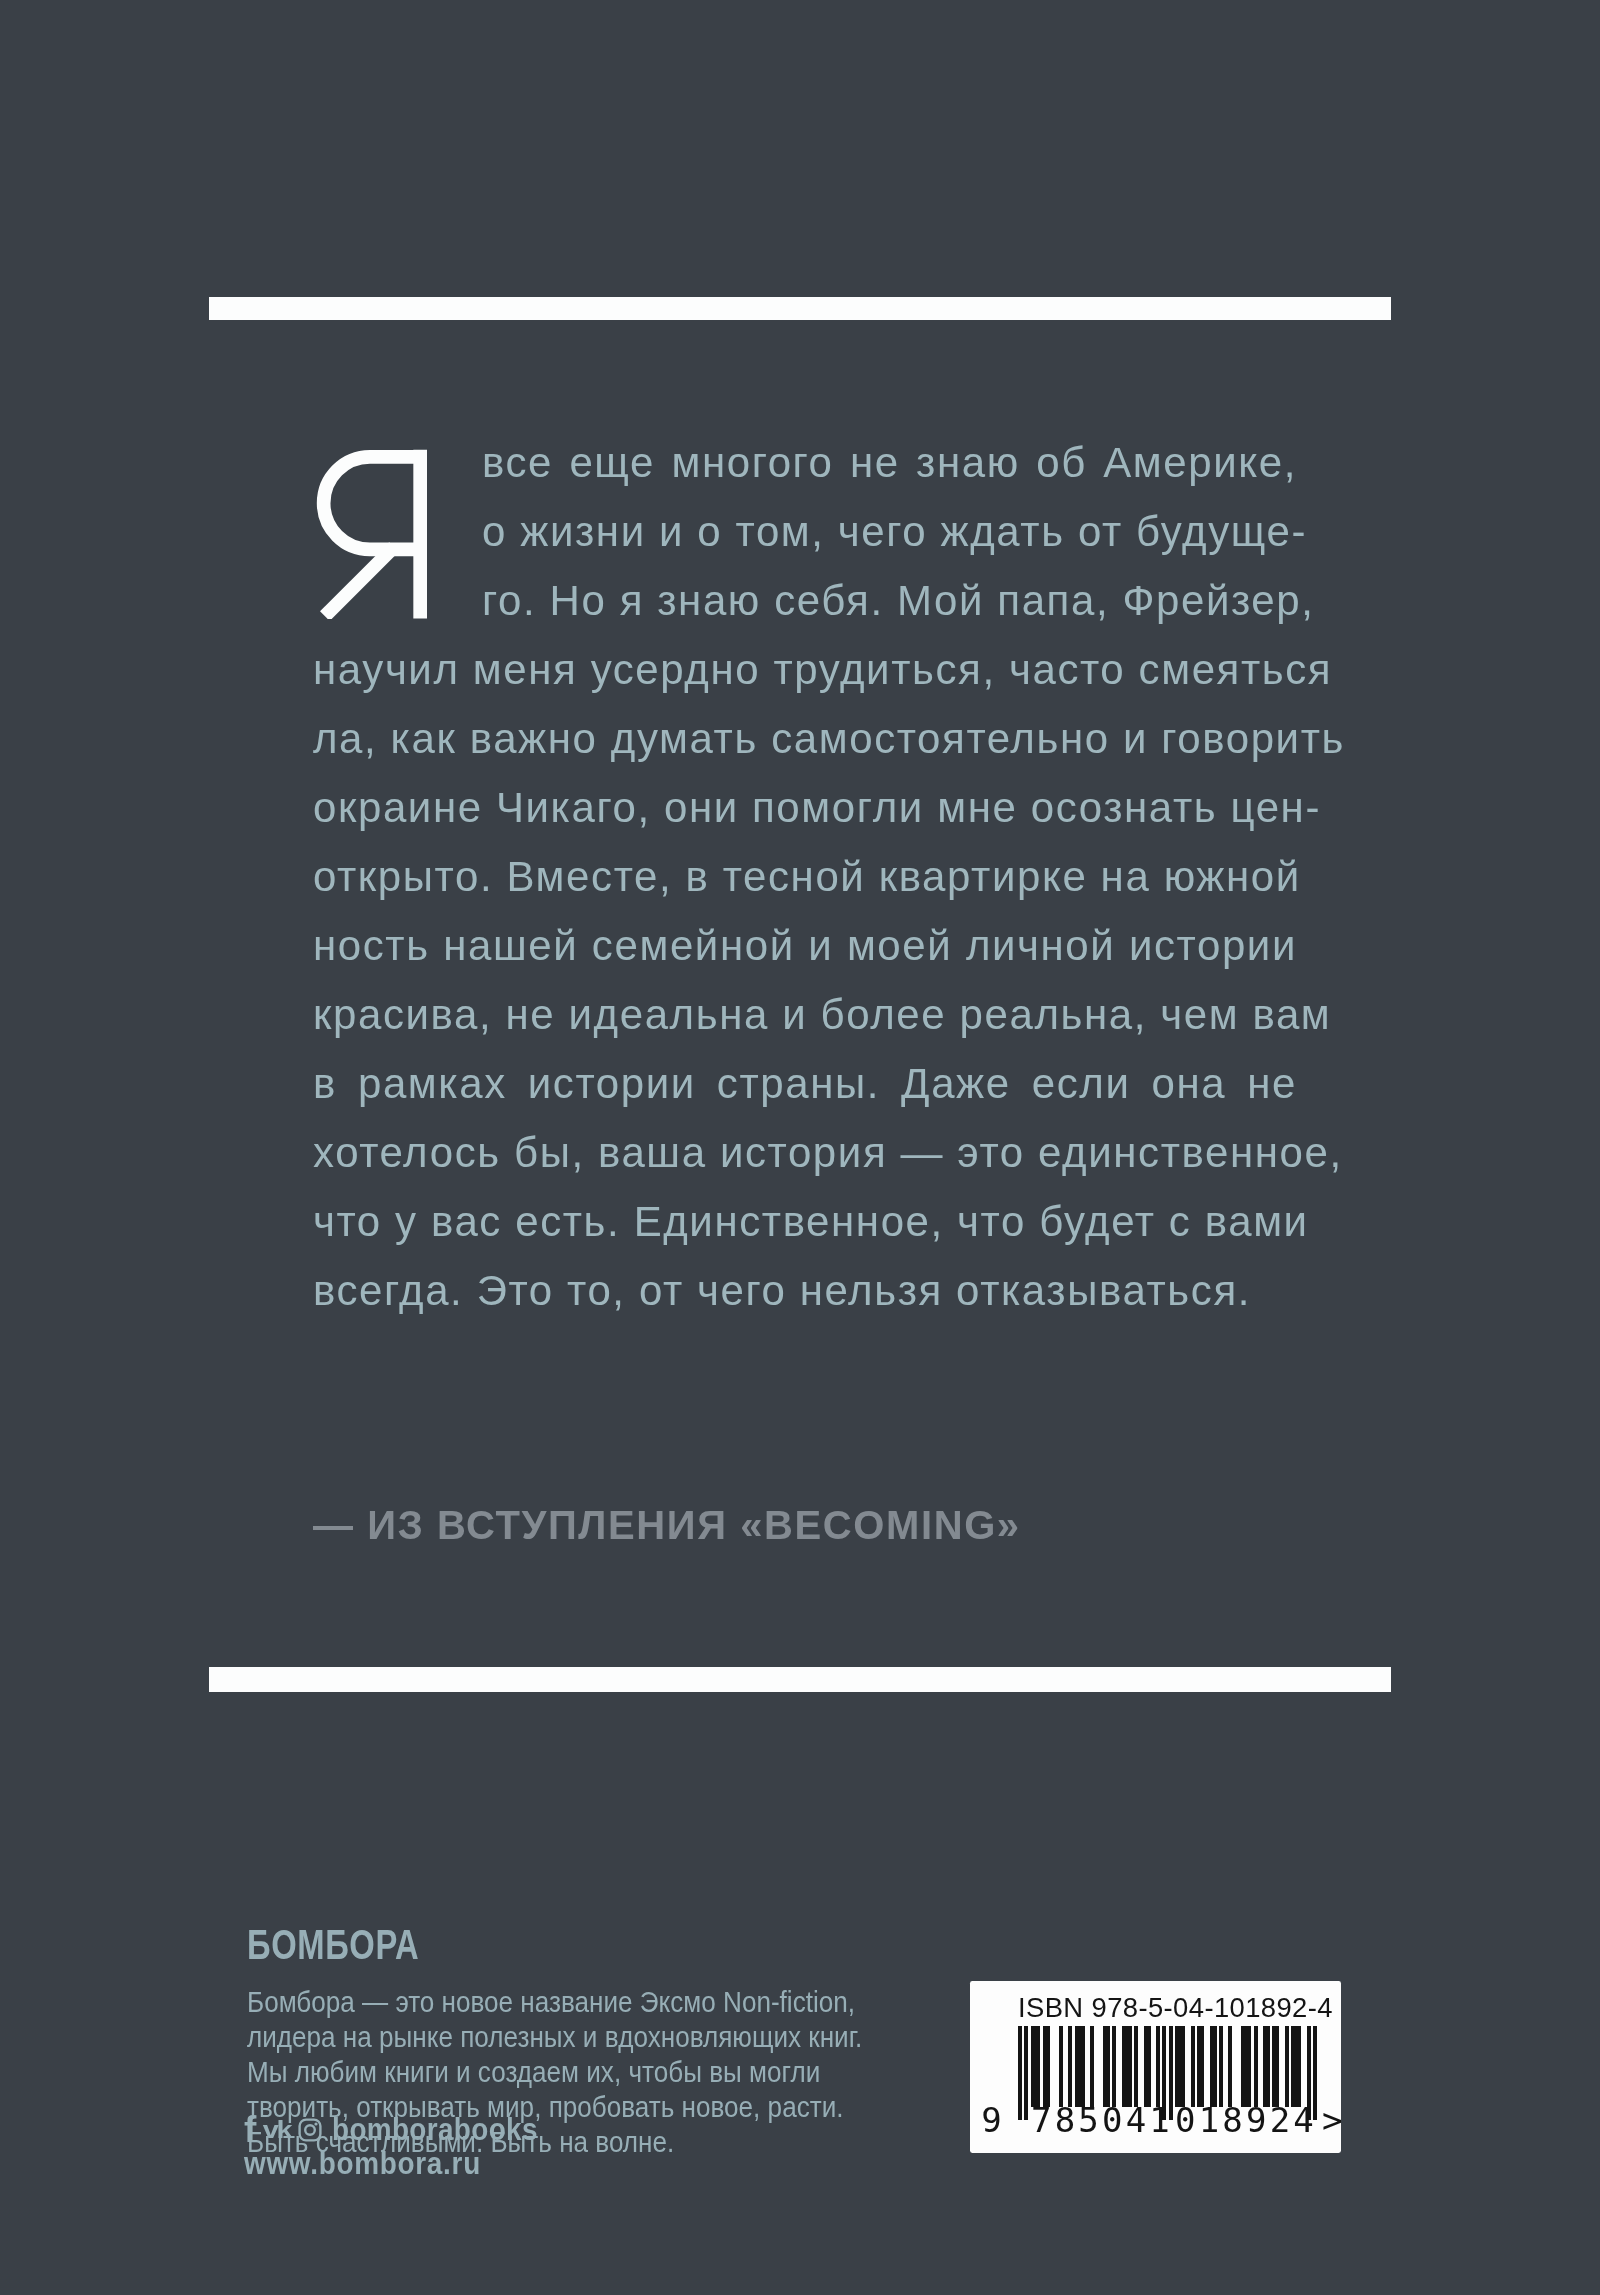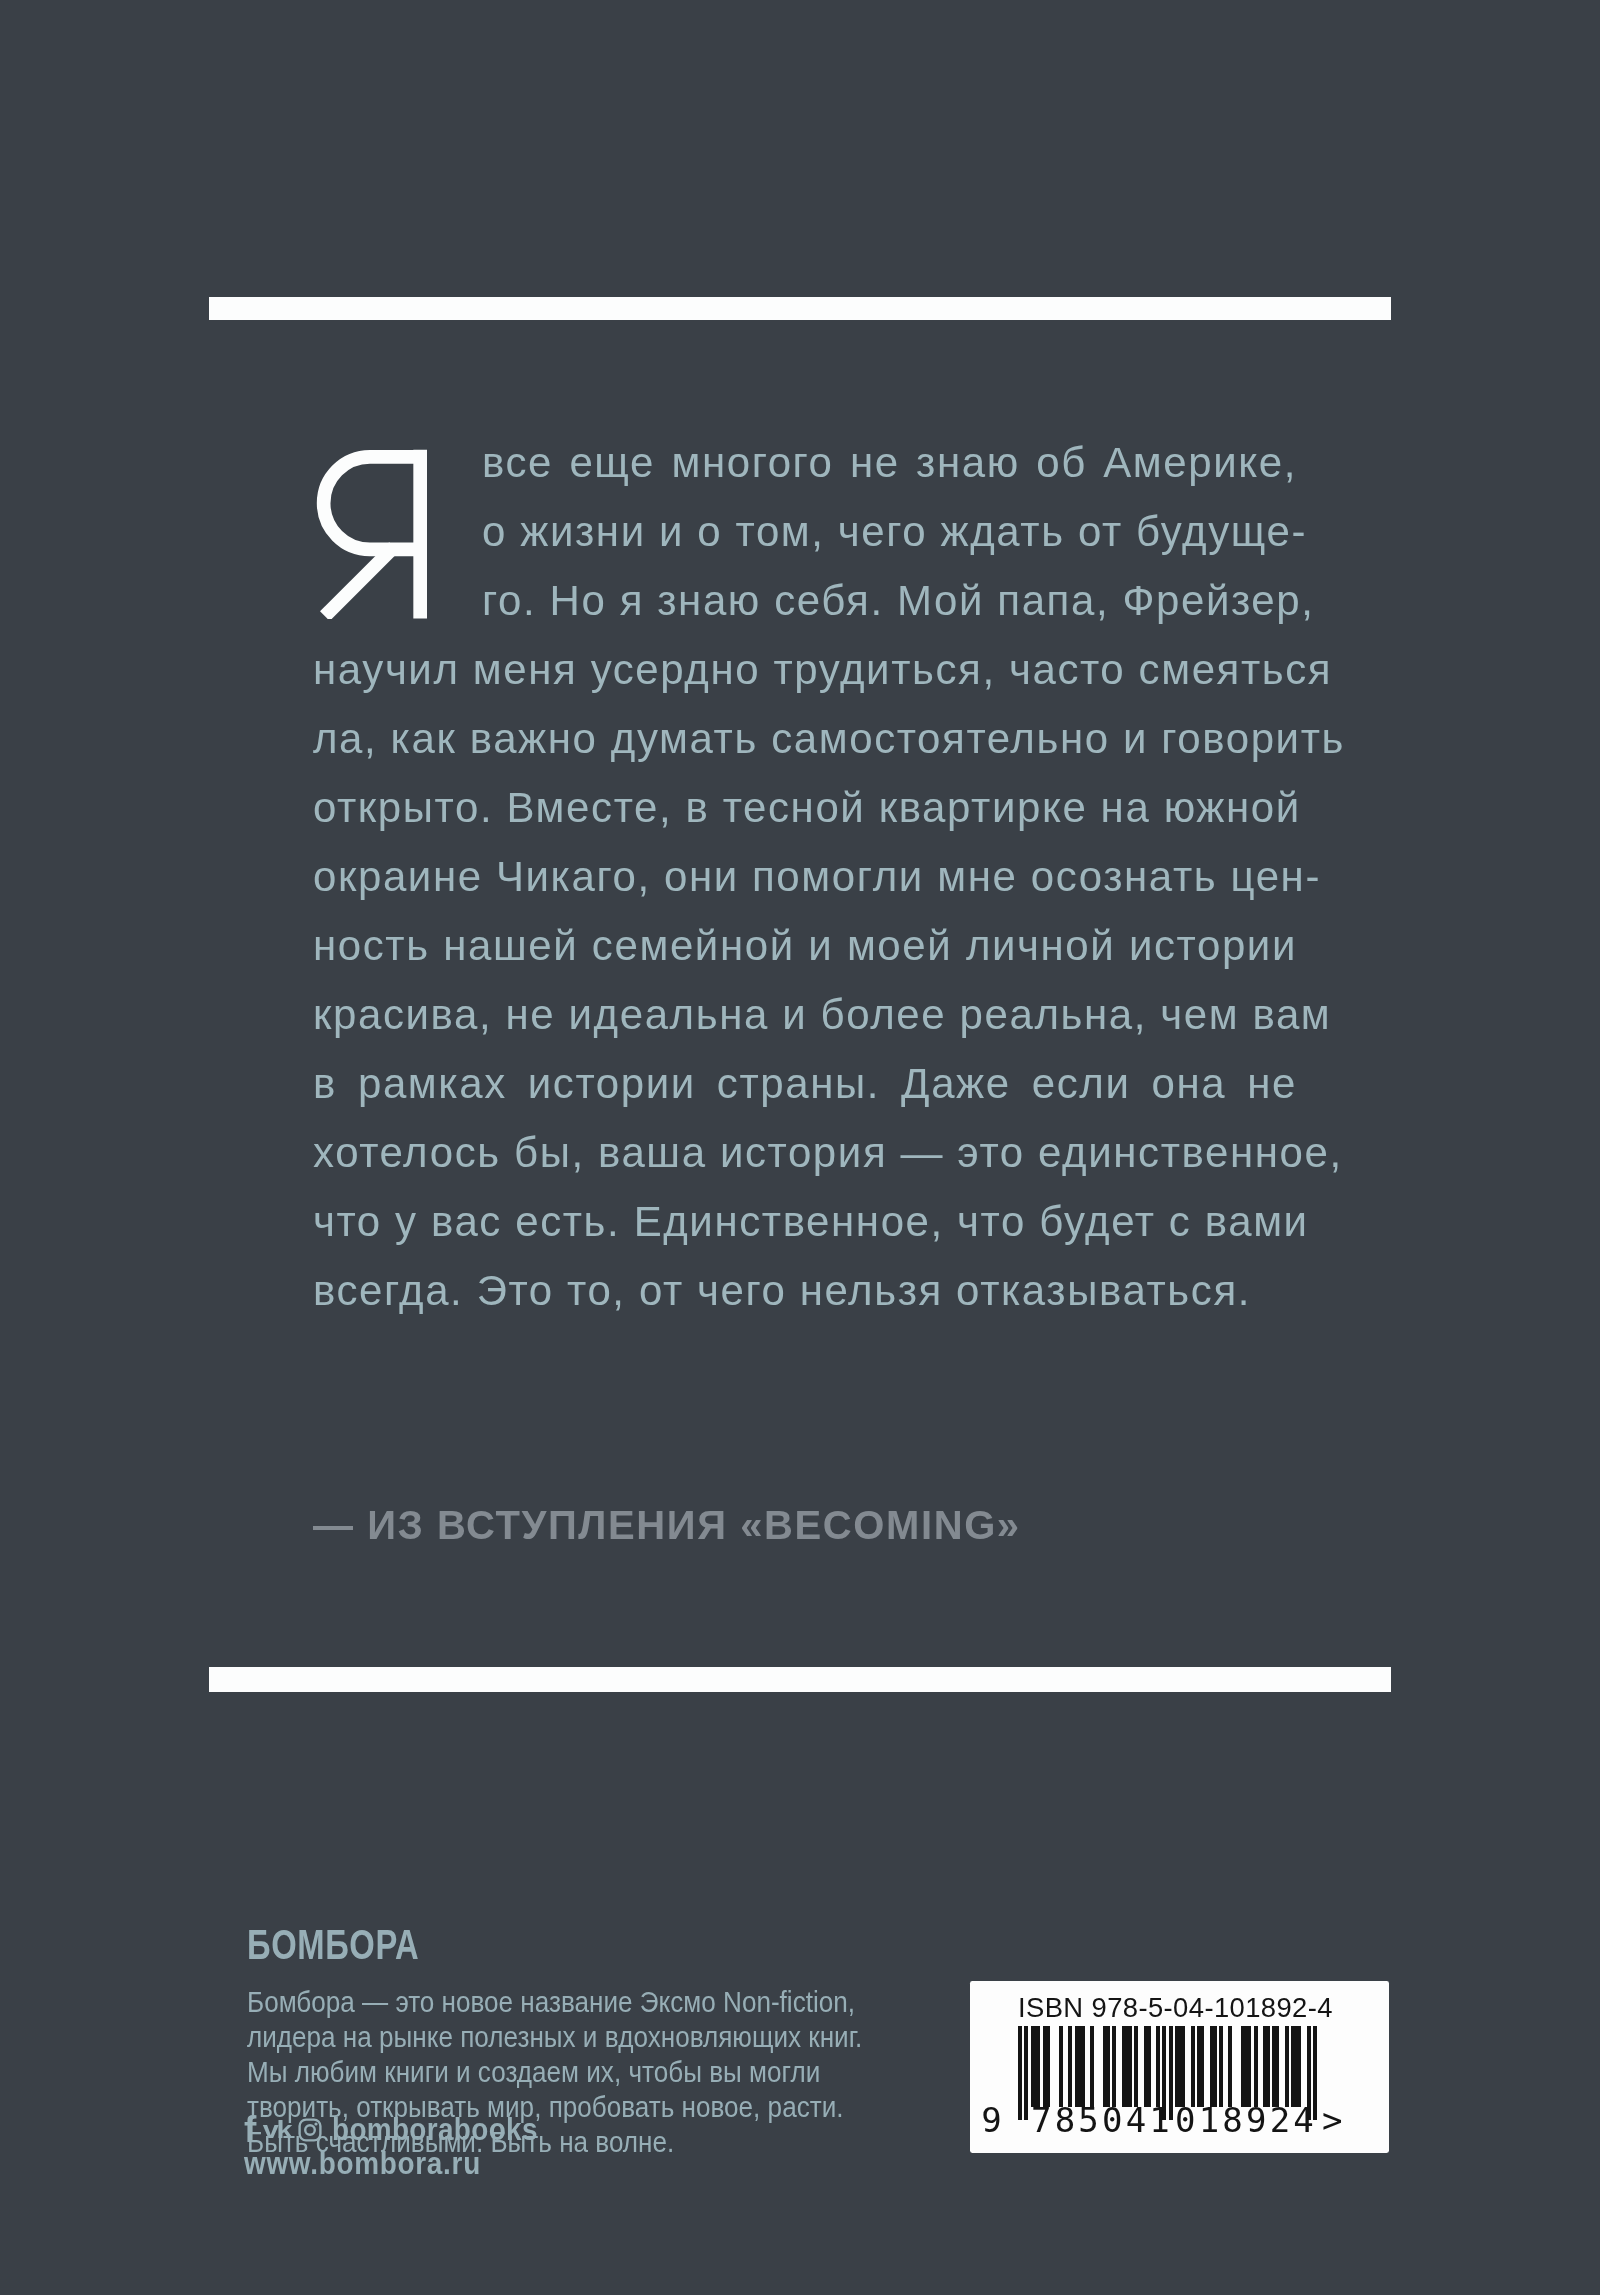--- a/index.html
+++ b/index.html
@@ -62,21 +62,21 @@
   }
   .website{
     position:absolute;left:244px;top:2146px;
     color:#97aeb6;font-size:31px;font-weight:bold;letter-spacing:0.8px;
     transform:scaleX(0.9);transform-origin:0 0;white-space:nowrap;
   }
 
   
   .barcode-box{
     position:absolute;left:970px;top:1981px;width:371px;height:172px;
-    background:#fdfdfd;border-radius:2.4px;color:#141414;padding-left:48px;
+    background:#fdfdfd;border-radius:2.4px;color:#141414;
   }
   .isbn{
     position:absolute;left:48px;top:11.3px;width:298px;
     text-align:center;font-size:27.4px;letter-spacing:0.4px;white-space:nowrap;
   }
   .bars{position:absolute;left:48px;top:45px;width:298px;height:94px;}
   .bc-bar{position:absolute;top:0;height:81px;background:#141414;}
   .bc-bar.tall{height:94px;}
   .bc-digits{position:absolute;left:0;top:119px;width:100%;height:40px;
     font-family:"DejaVu Sans Mono", monospace;font-size:34px;}
@@ -103,22 +103,22 @@
       </g>
     </svg>
   </div>
 
   <div class="quote">
       <div class="q-line indent">все еще многого не знаю об Америке,</div>
       <div class="q-line indent">о жизни и о том, чего ждать от будуще-</div>
       <div class="q-line indent">го. Но я знаю себя. Мой папа, Фрейзер,</div>
       <div class="q-line">научил меня усердно трудиться, часто смеяться</div>
       <div class="q-line">ла, как важно думать самостоятельно и говорить</div>
+      <div class="q-line">окраине Чикаго, они помогли мне осознать цен-</div>
       <div class="q-line">открыто. Вместе, в тесной квартирке на южной</div>
-      <div class="q-line">окраине Чикаго, они помогли мне осознать цен-</div>
       <div class="q-line">ность нашей семейной и моей личной истории</div>
       <div class="q-line">красива, не идеальна и более реальна, чем вам</div>
       <div class="q-line">в рамках истории страны. Даже если она не</div>
       <div class="q-line">хотелось бы, ваша история — это единственное,</div>
       <div class="q-line">что у вас есть. Единственное, что будет с вами</div>
       <div class="q-line no-just">всегда. Это то, от чего нельзя отказываться.</div>
     </div>
 
   <div class="attribution">— ИЗ ВСТУПЛЕНИЯ «BECOMING»</div>
 

